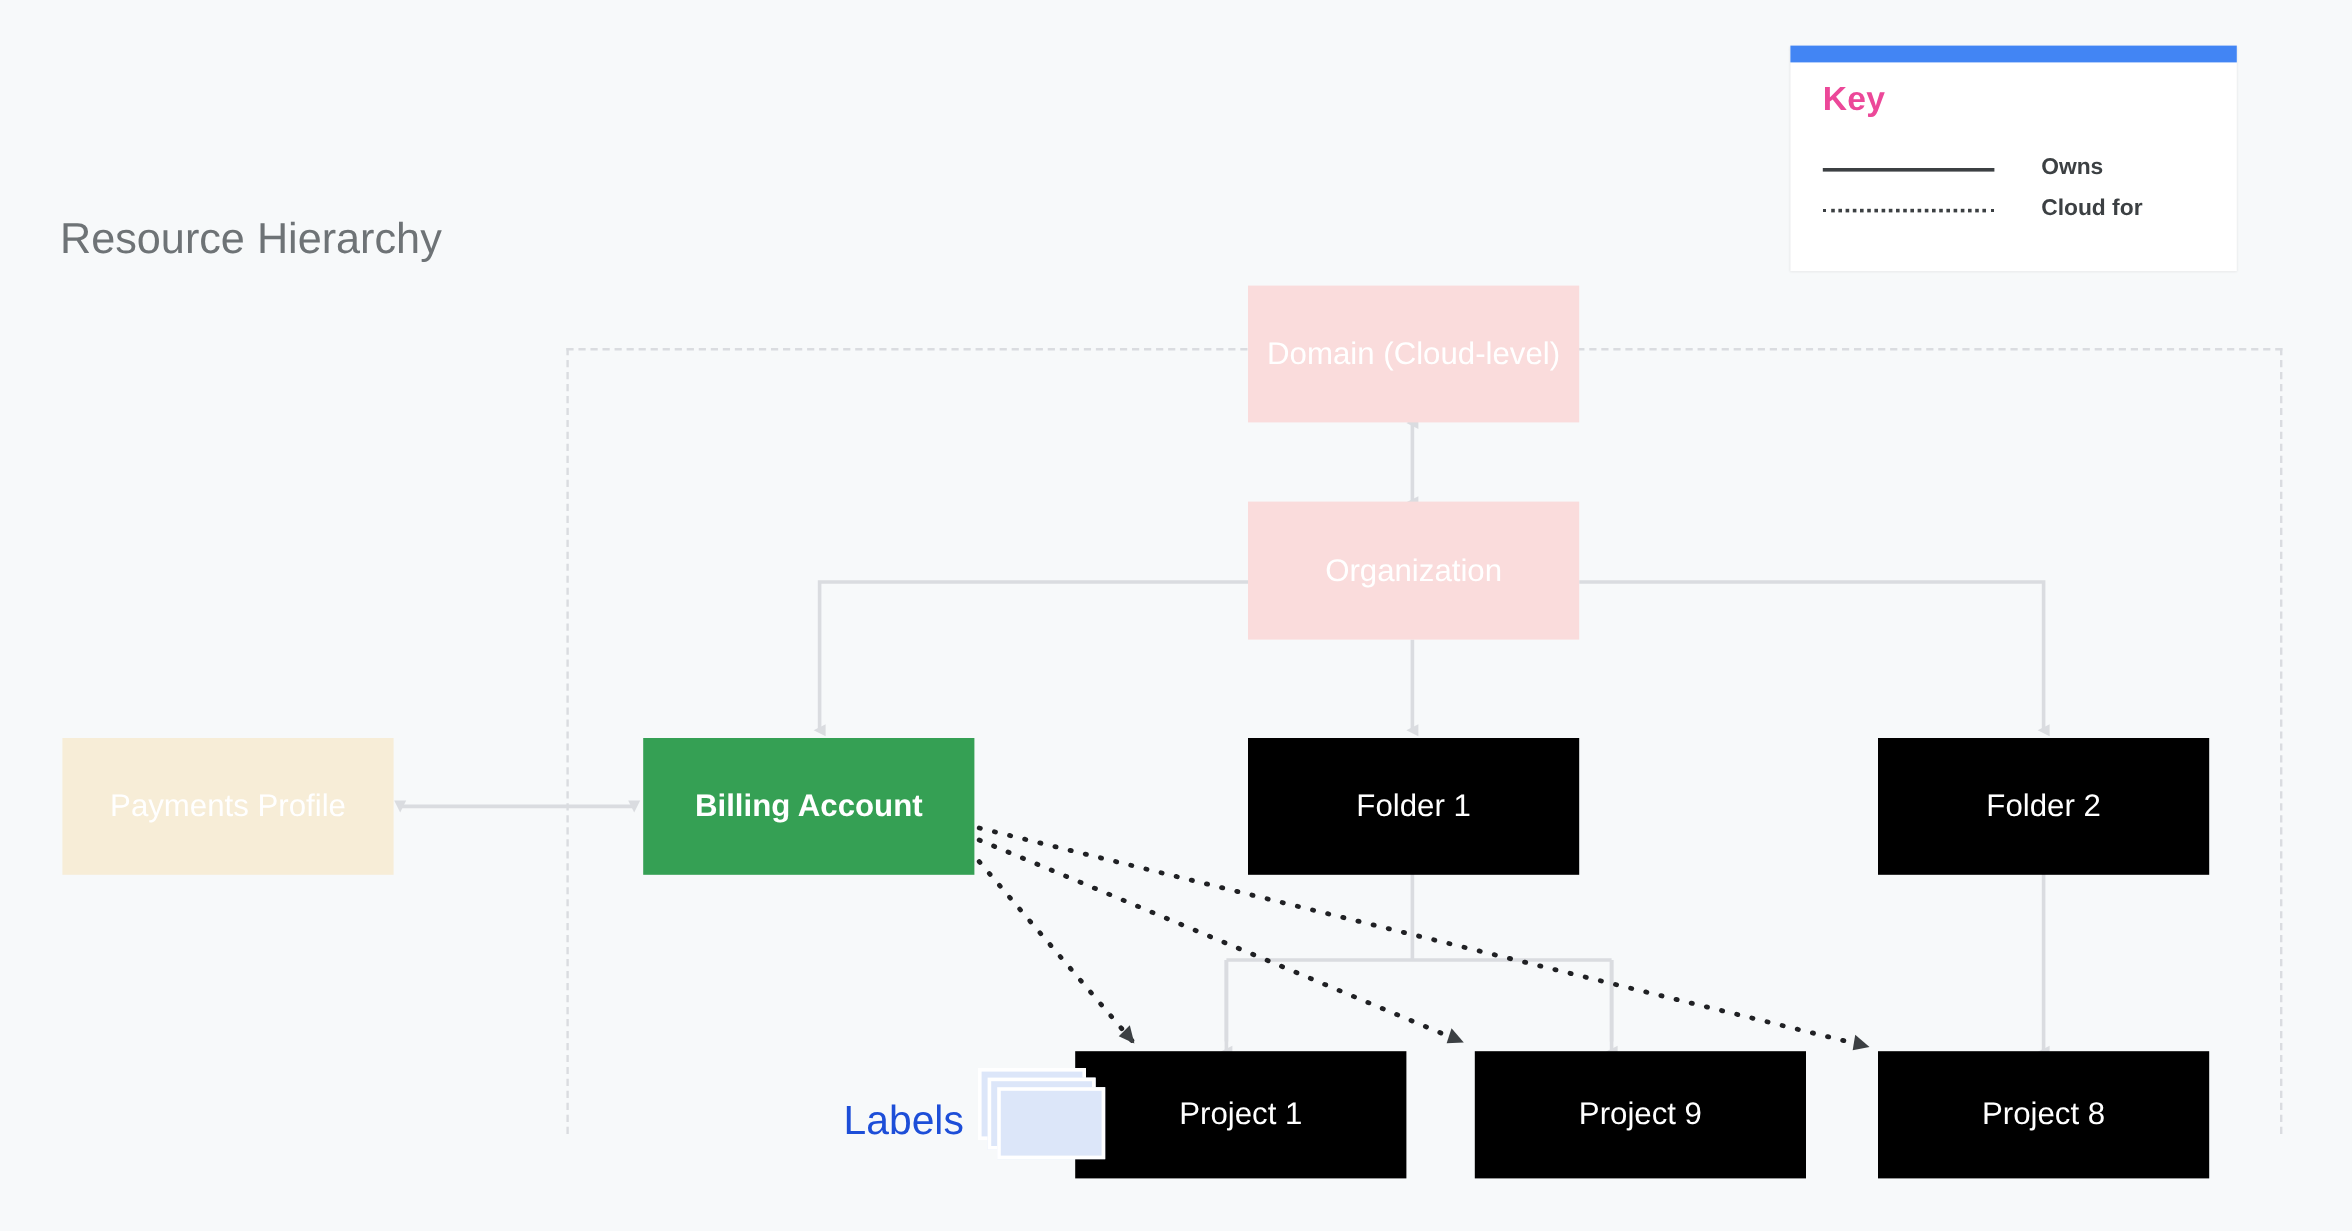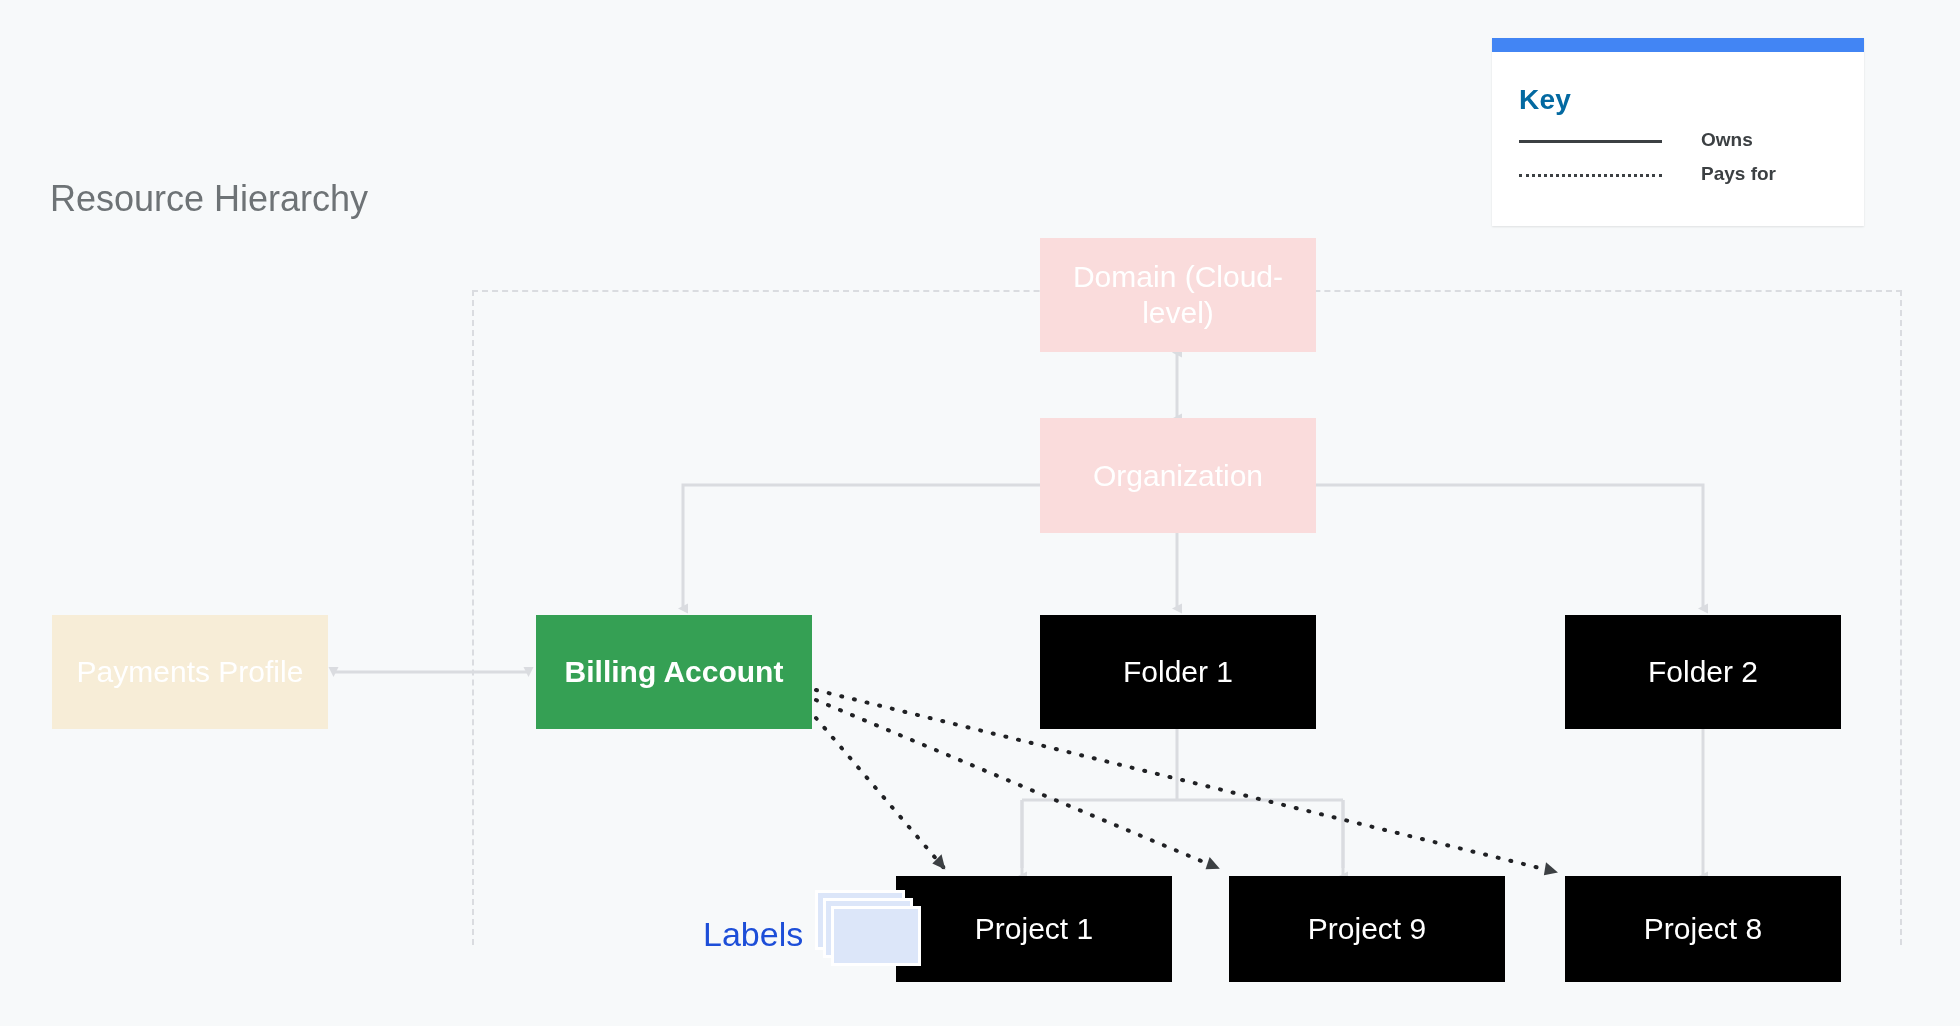--- a/index.html
+++ b/index.html
@@ -45,24 +45,24 @@
   #key-card .key-topbar {
     position: absolute;
     left: 0; top: 0;
     width: 100%;
     height: 14px;
     background: #4285f4;
   }
   #key-title {
     position: absolute;
     left: 27px;
-    top: 46px;
+    top: 29px;
     font-size: 28px;
     font-weight: 700;
-    color: #0369a1;
+    color: #ec4899;
     letter-spacing: 0.2px;
   }
   .key-row {
     position: absolute;
     left: 27px;
     width: 330px;
     height: 34px;
   }
   .key-row .key-sample {
     position: absolute;
@@ -101,21 +101,21 @@
   .node {
     position: absolute;
     display: flex;
     align-items: center;
     justify-content: center;
     box-sizing: border-box;
     text-align: center;
     z-index: 5;
   }
   .node .node-label {
-    font-size: 30px;
+    font-size: 26px;
     font-weight: 400;
     color: #ffffff;
     line-height: 1.2;
     padding: 0 10px;
   }
   .node.pink   { background: #fadcdc; }
   .node.blue   { background: #000000; }
   .node.cream  { background: #f7edd7; }
   .node.green  { background: #35a054; }
   .node.green .node-label { font-weight: 700; }
@@ -180,21 +180,21 @@
     <div class="key-topbar"></div>
     <div id="key-title">Key</div>
 
     <div class="key-row" style="top:88px;">
       <div class="key-sample sample-solid"></div>
       <div class="key-label">Owns</div>
     </div>
 
     <div class="key-row" style="top:122px;">
       <div class="key-sample sample-dotted"></div>
-      <div class="key-label">Pays for</div>
+      <div class="key-label">Cloud for</div>
     </div>
 
   </div>
 
   <svg id="connectors" viewBox="0 0 1960 1026" xmlns="http://www.w3.org/2000/svg">
     <defs>
       <marker id="arrow-gray" markerWidth="12" markerHeight="12" refX="5.5" refY="6" orient="auto" markerUnits="userSpaceOnUse">
         <path d="M1,1 L11,1 L6,11 z" fill="#dadce0"></path>
       </marker>
       <marker id="arrow-gray-up" markerWidth="12" markerHeight="12" refX="5.5" refY="6" orient="auto" markerUnits="userSpaceOnUse">

